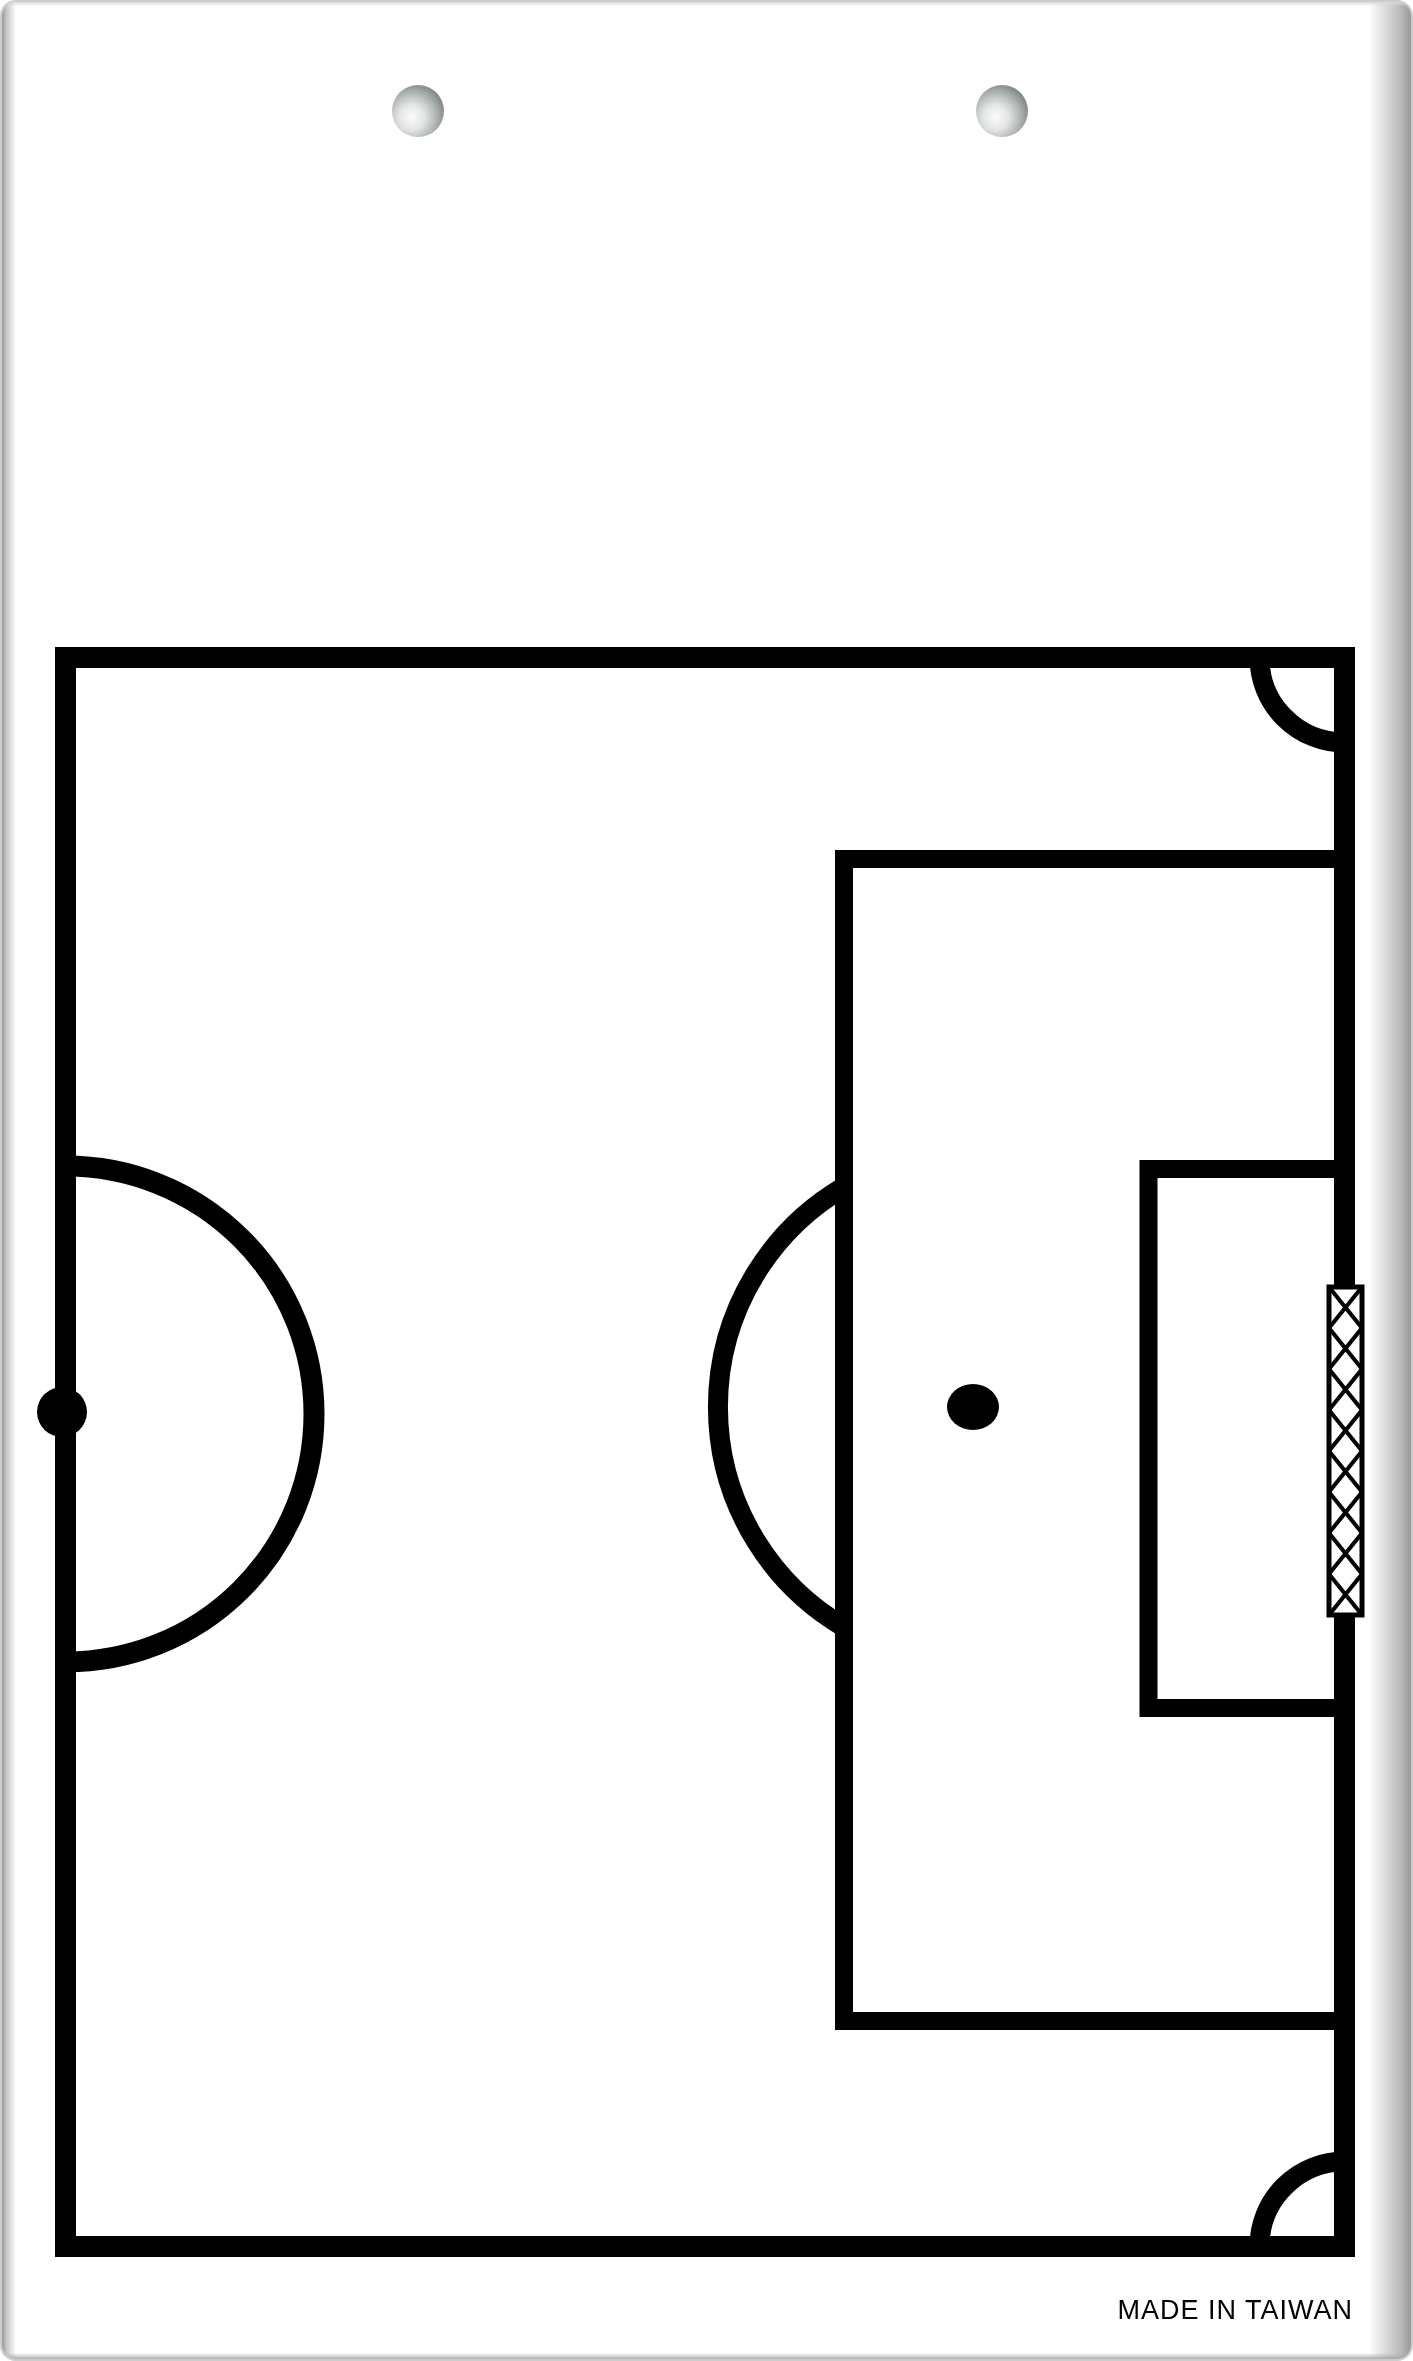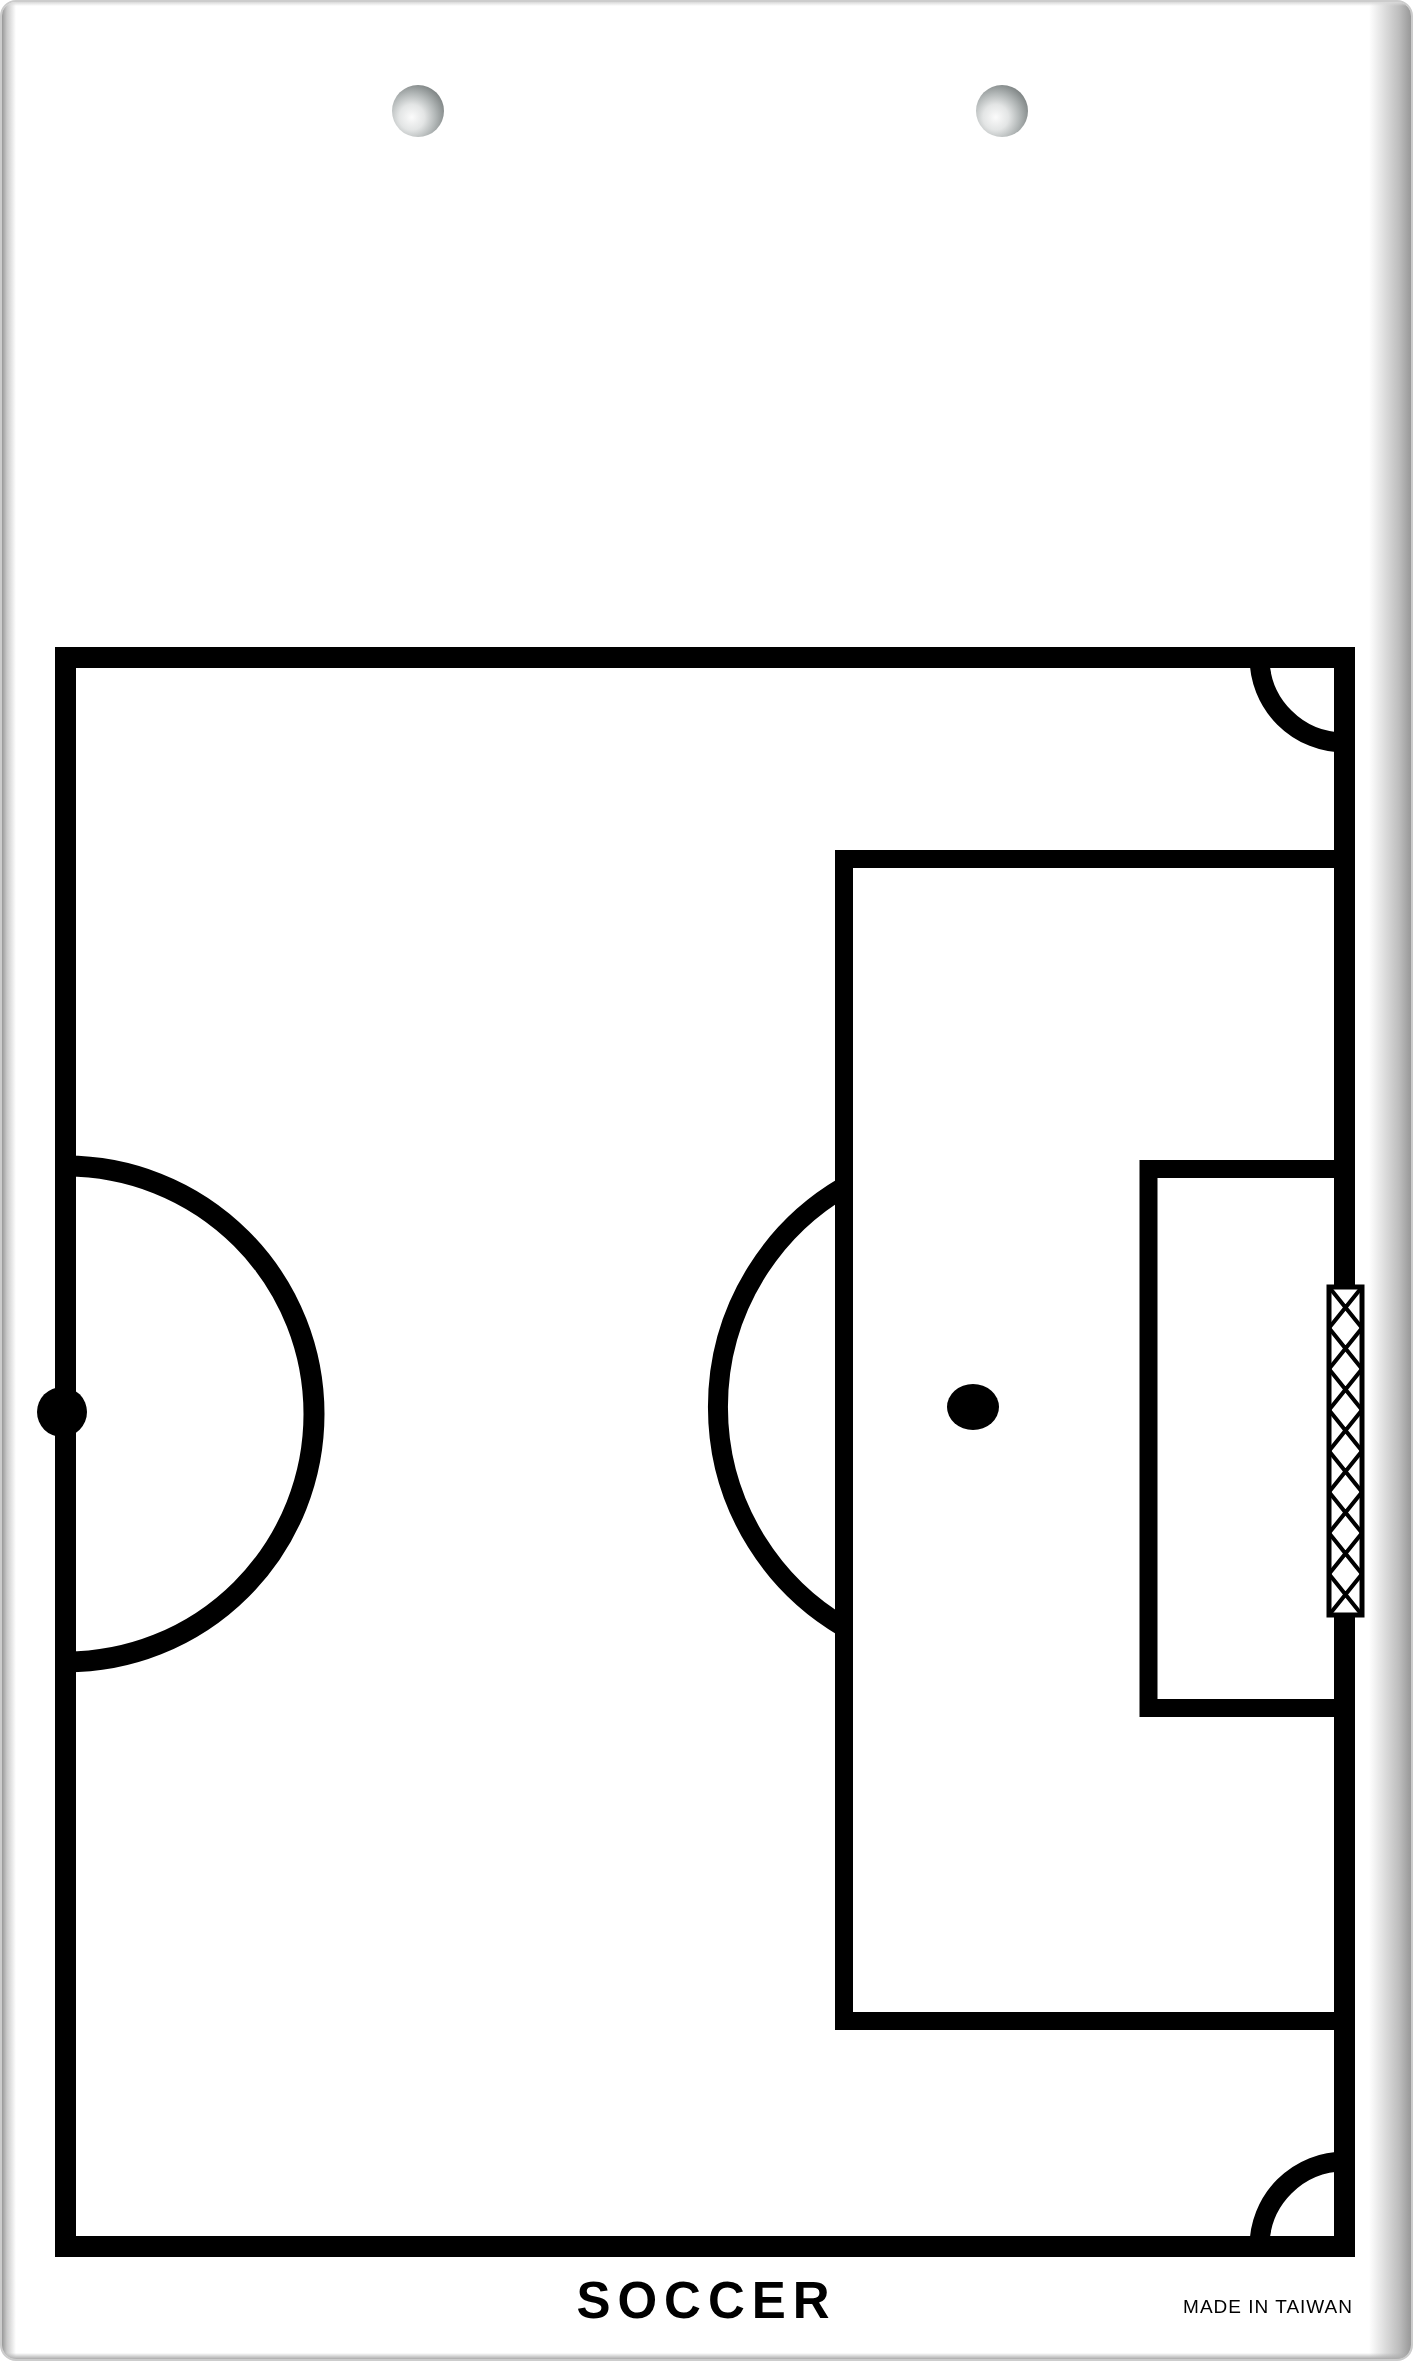--- a/index.html
+++ b/index.html
@@ -31,21 +31,21 @@
   svg.field{position:absolute;left:0;top:0;width:1413px;height:2361px;}
   .line{stroke:var(--line-color,#000);fill:none;}
   .dot{fill:var(--line-color,#000);stroke:none;}
   .title{
     position:absolute;left:0;top:2273px;width:100%;
     text-align:center;font-size:51px;font-weight:bold;
     letter-spacing:7px;color:var(--line-color,#000);line-height:1;
   }
   .made-in{
     position:absolute;right:58px;top:2295px;
-    font-size:19px;font-weight:normal;letter-spacing:1px;
+    font-size:27px;font-weight:normal;letter-spacing:1px;
     color:var(--line-color,#000);line-height:1;
   }
 </style>
 </head>
 <body>
 
 <div class="stage">
   <div class="board">
 
     <div class="edge edge-left"></div>
@@ -79,16 +79,15 @@
 
       <ellipse class="dot" cx="971" cy="1405" rx="26" ry="23"></ellipse>
 
       <g>
         <rect x="1327" y="1285" width="33" height="328" fill="#ffffff"></rect>
         <rect x="1327" y="1285" width="33" height="328" fill="url(#net)"></rect>
         <rect x="1327" y="1285" width="33" height="328" fill="none" stroke="#000000" stroke-width="5"></rect>
       </g>
     </svg>
 
-    <div class="title">SOCCER</div>
     <div class="made-in">MADE IN TAIWAN</div>
   </div>
 </div>
 
 </body></html>

